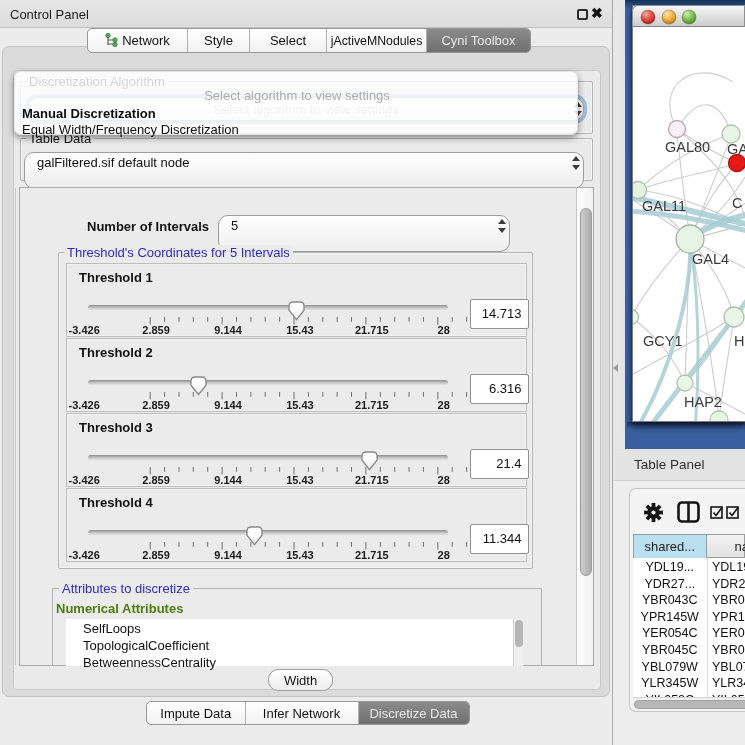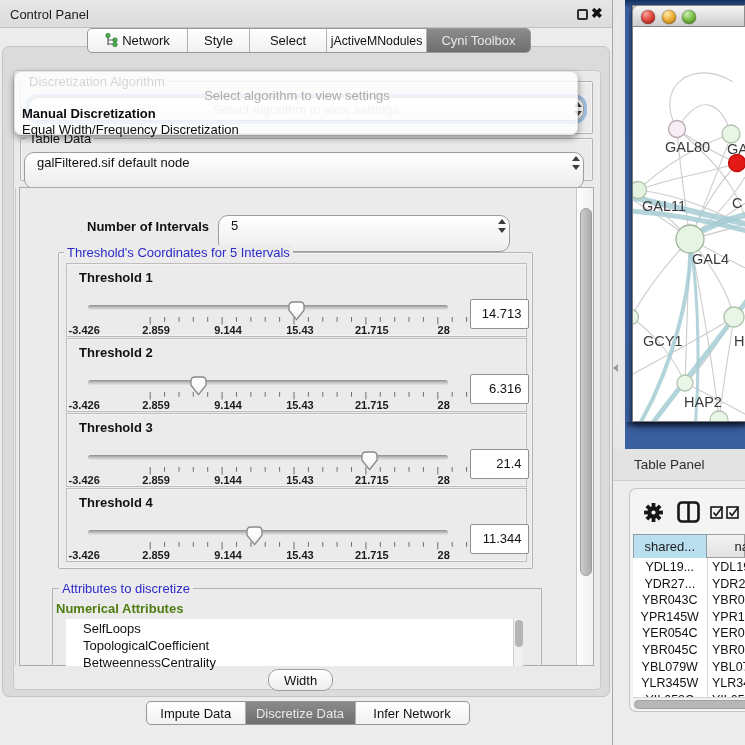--- a/index.html
+++ b/index.html
@@ -337,22 +337,22 @@
     <div style="top:36px">BetweennessCentrality</div>
   </div>
   <div id="listsb" class="abs">
       <div class="th"></div>
     </div>
 
   <div id="applybtn" class="abs">Width</div>
 
   <div id="bottabs" class="seg abs">
     <div class="it" style="width:98.5px">Impute Data</div>
+    <div class="it" style="width:113px">Infer Network</div>
     <div class="it sel" style="width:110px">Discretize Data</div>
-    <div class="it" style="width:113px">Infer Network</div>
   </div>
 
   <div id="popup" class="abs">
     <div class="p1">Select algorithm to view settings</div>
     <div class="p2">Manual Discretization</div>
     <div class="p3">Equal Width/Frequency Discretization</div>
   </div>
 
   <div id="gutter" class="abs"></div>
   <div id="desktop" class="abs"></div>

